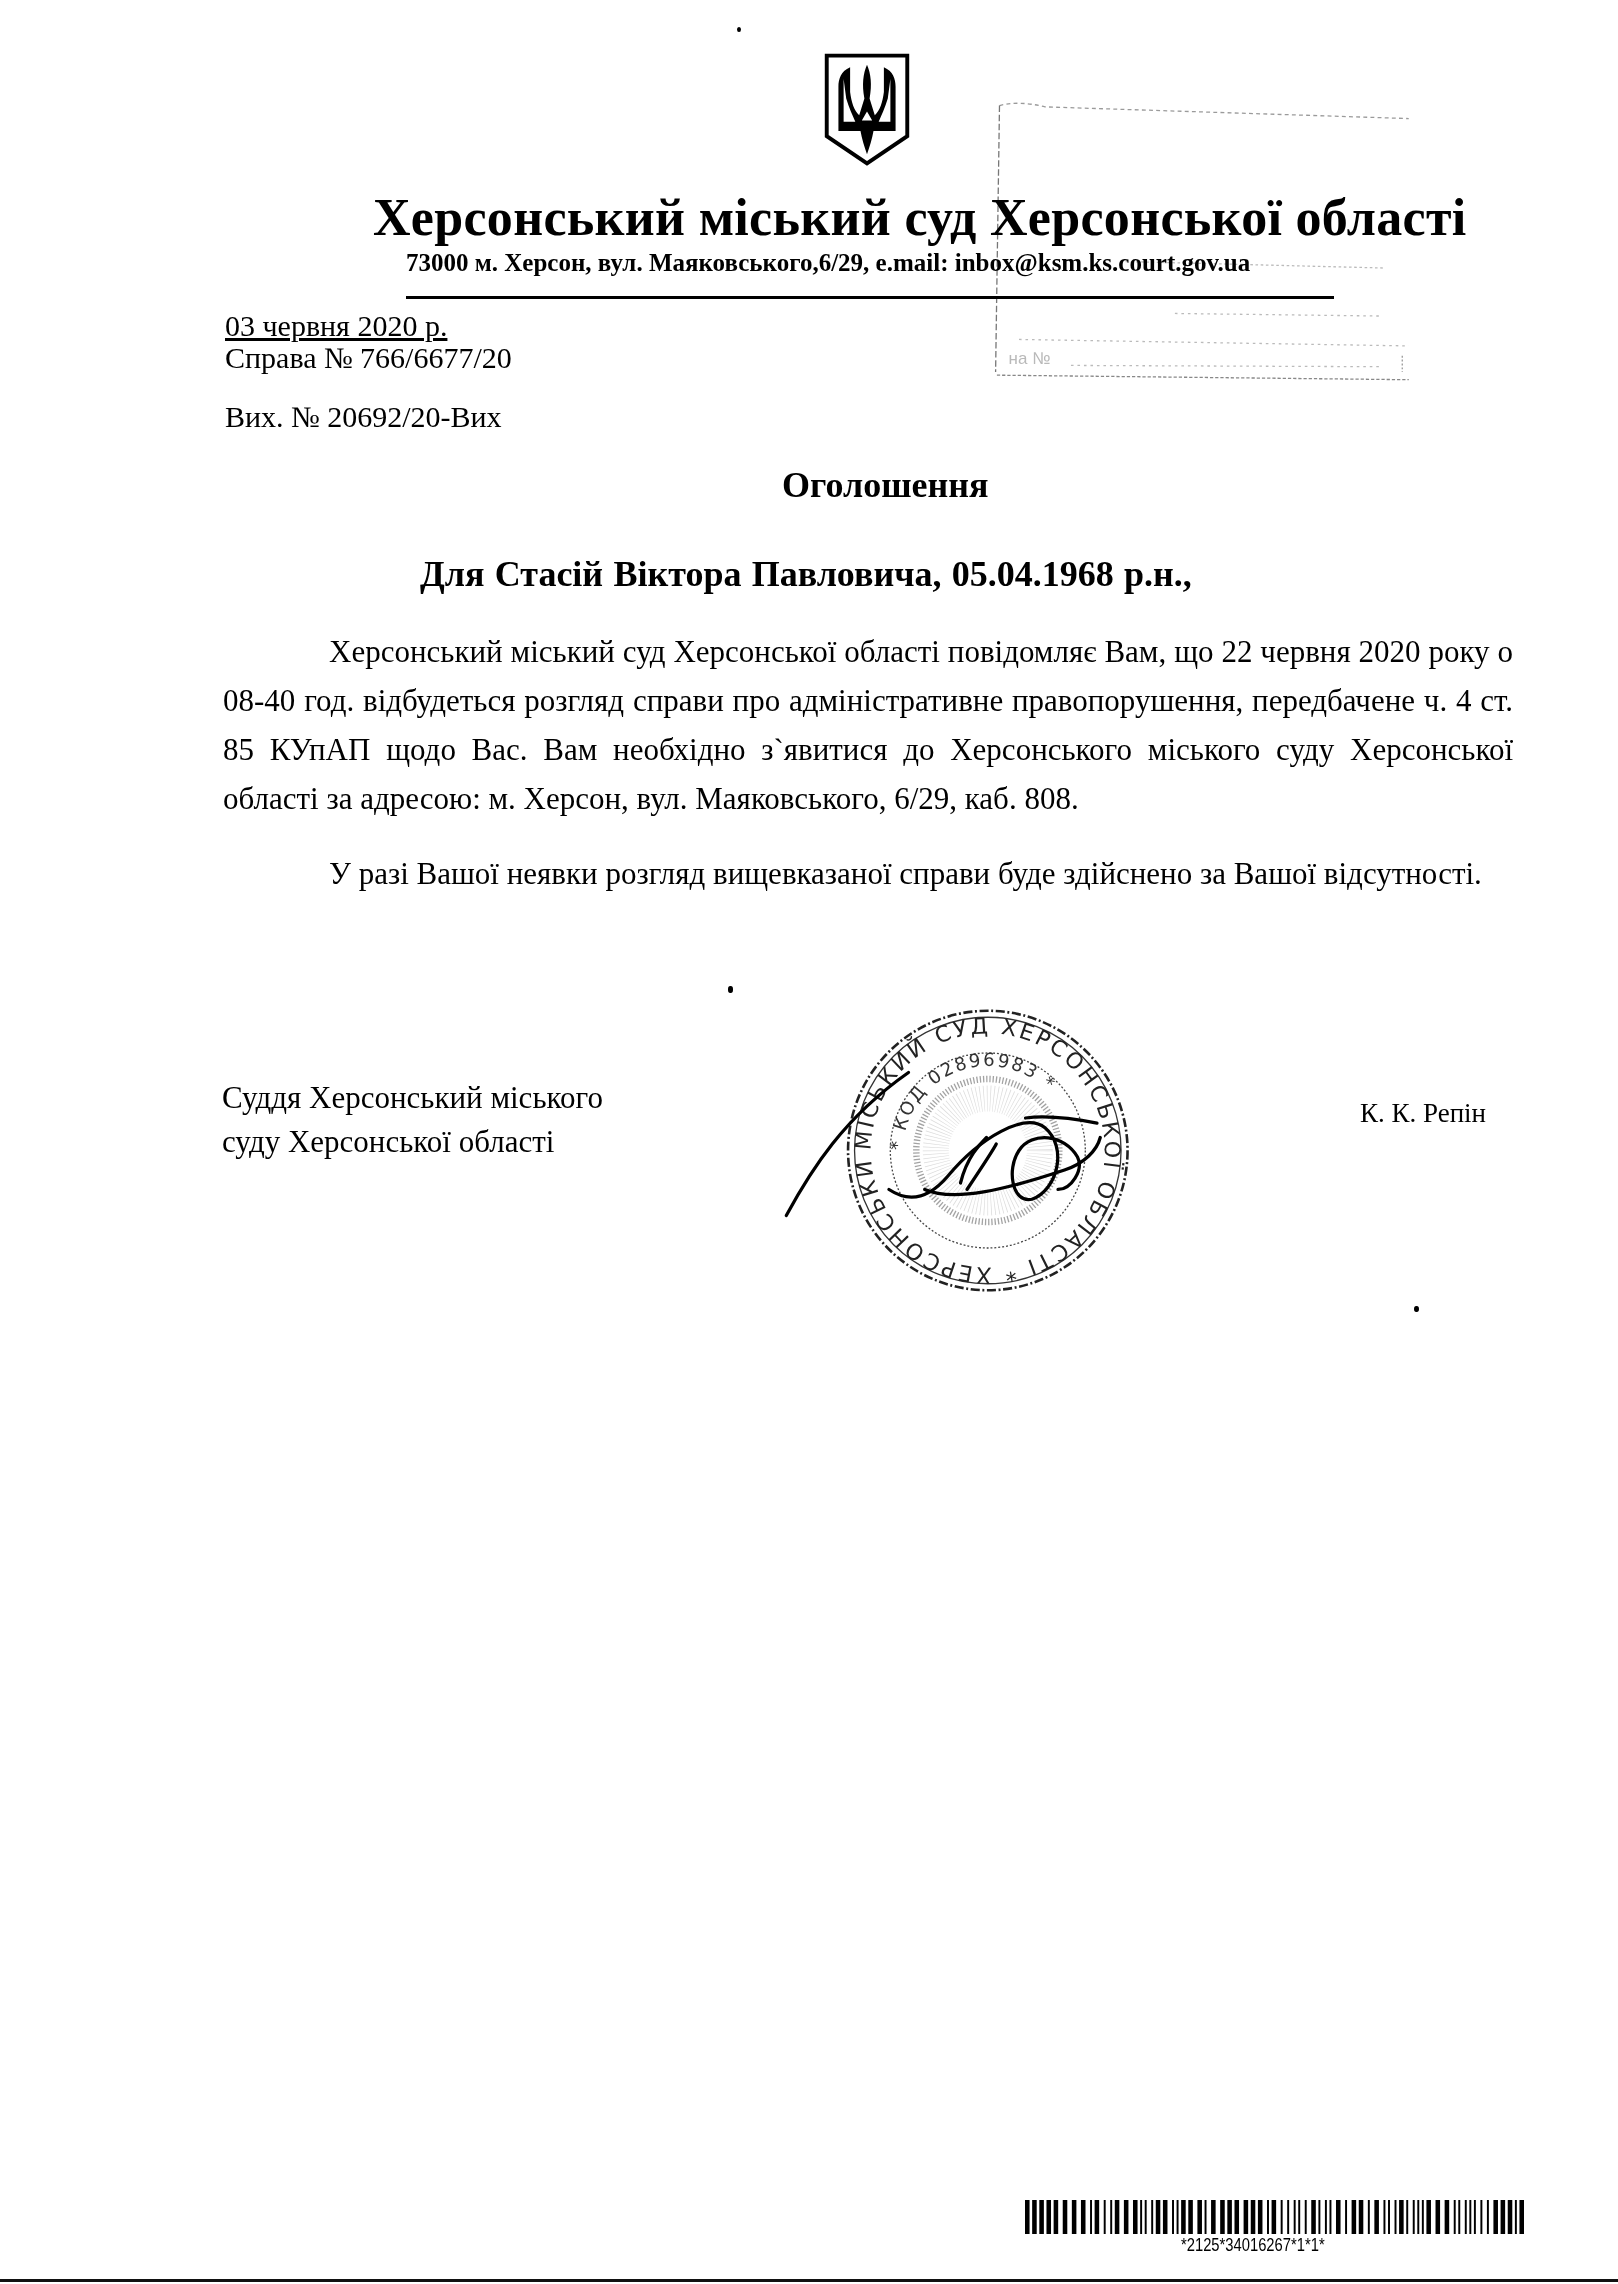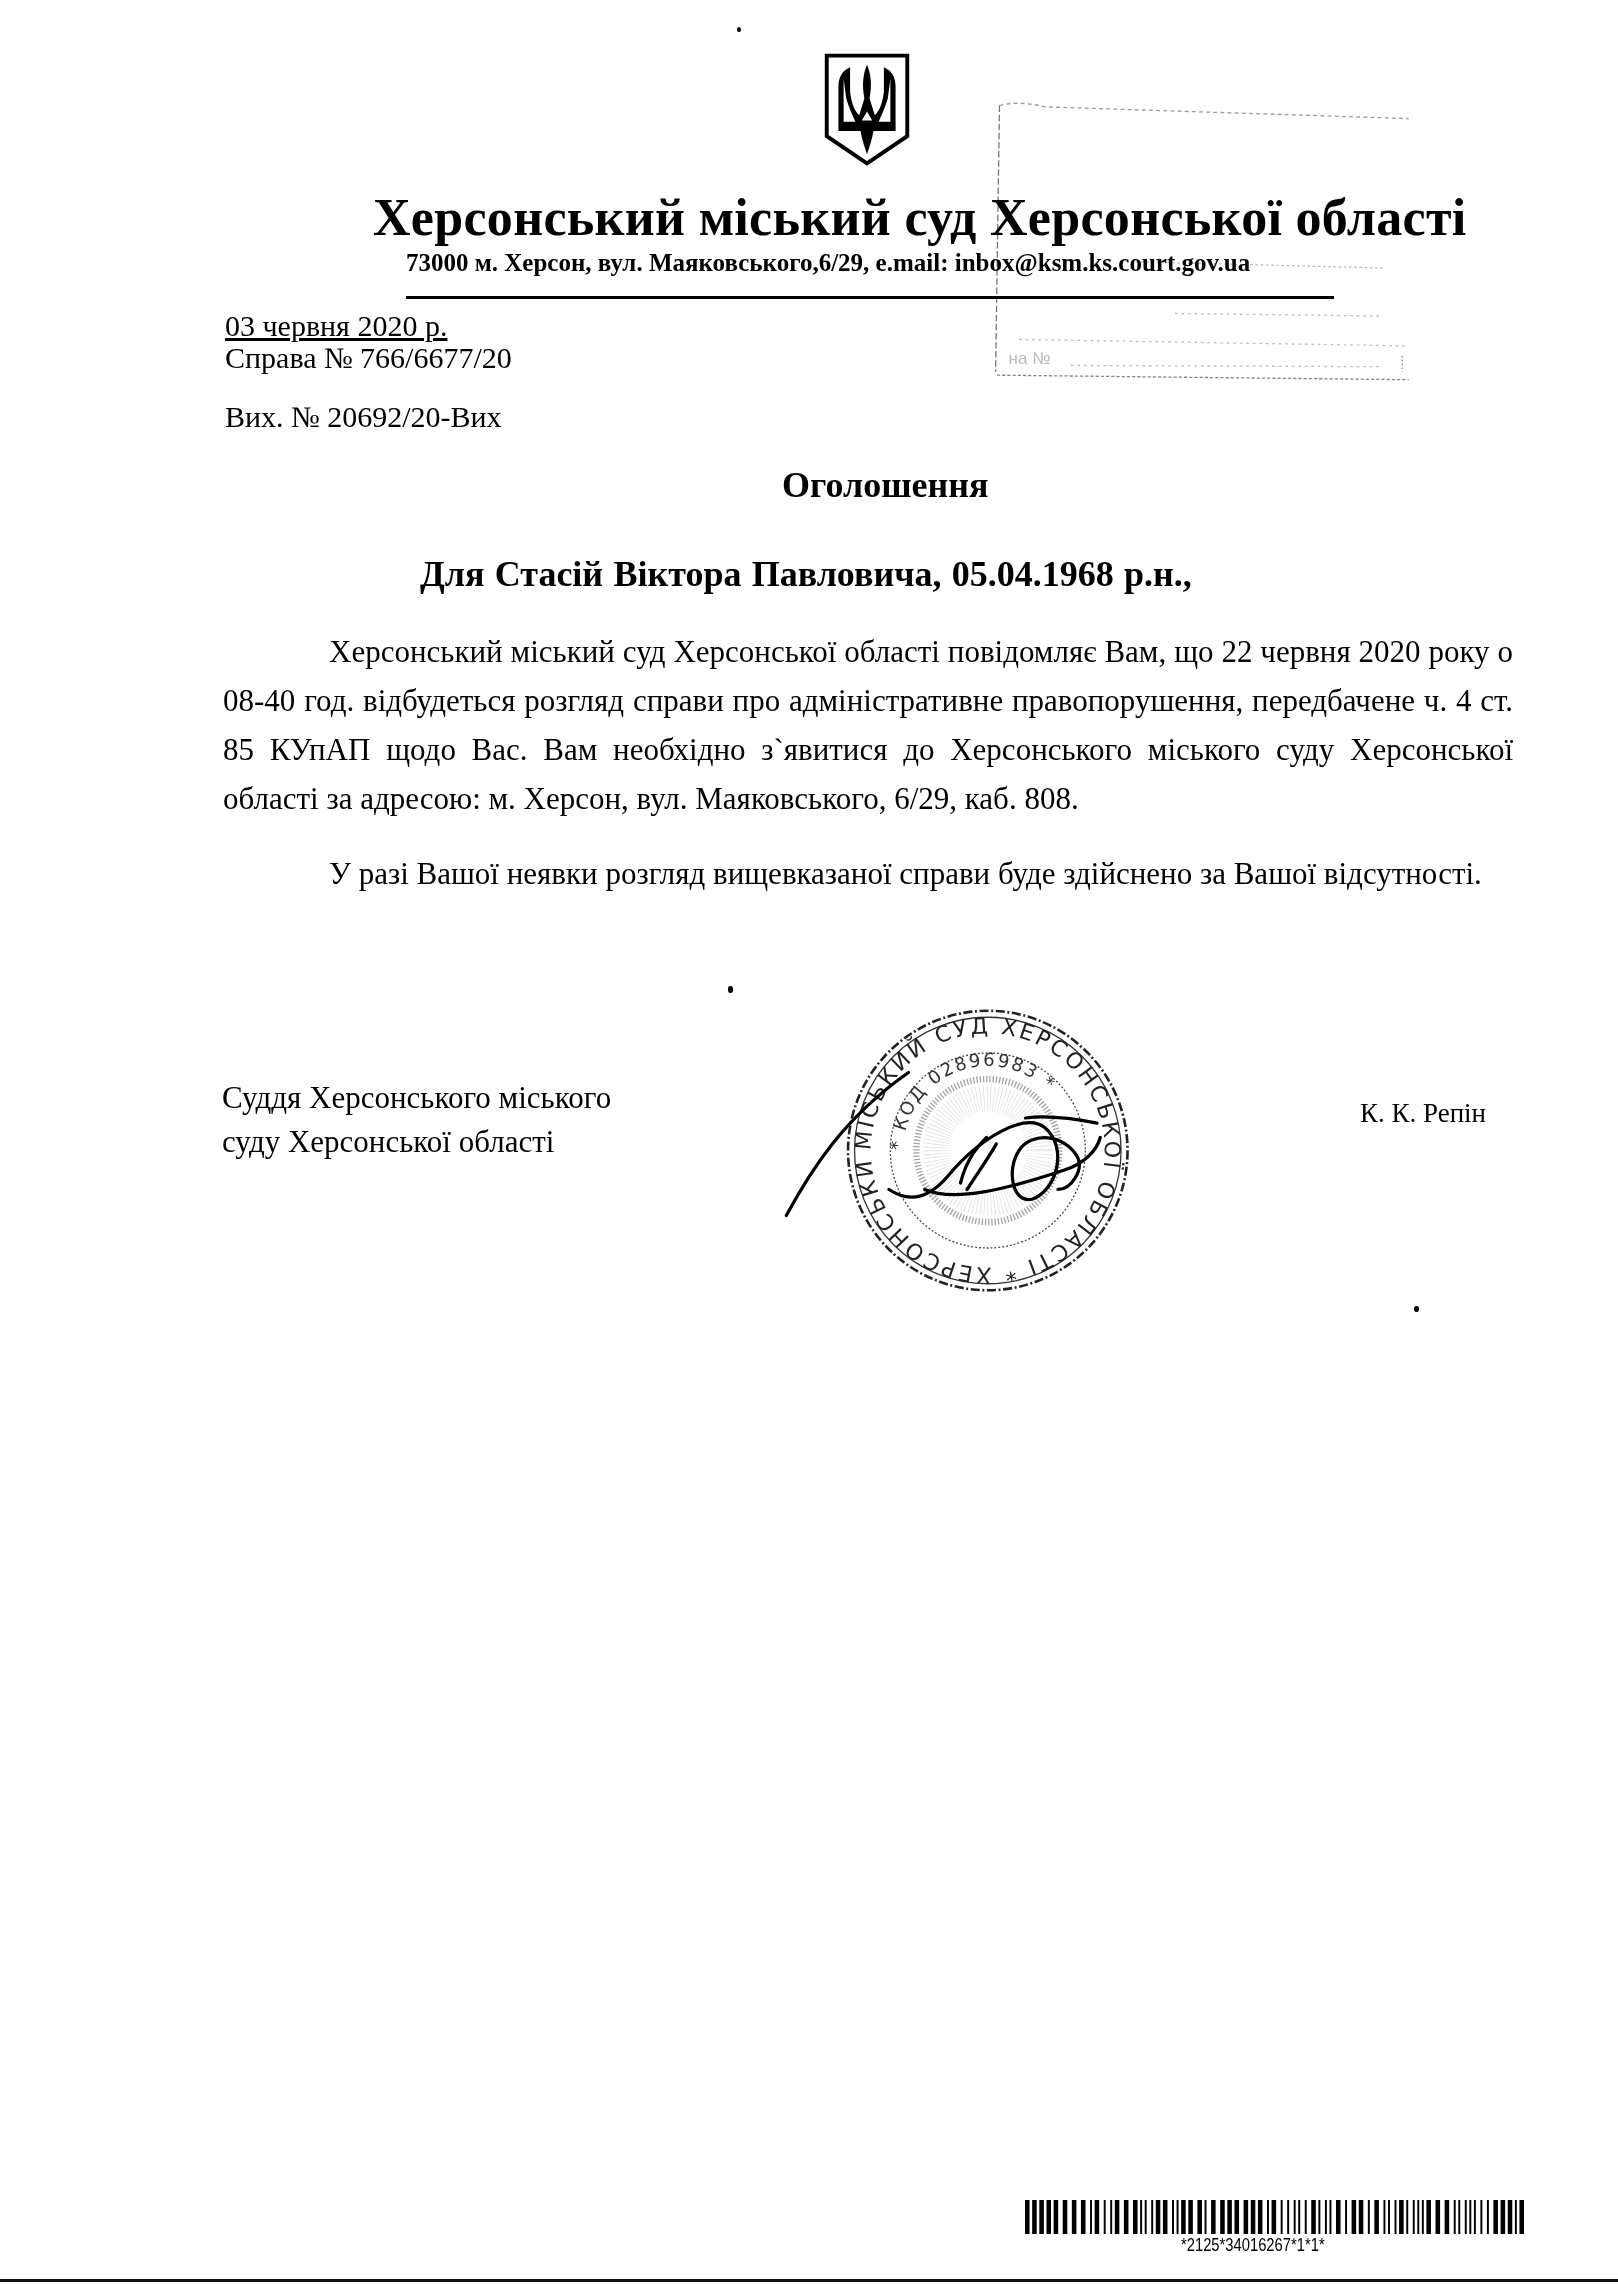--- a/index.html
+++ b/index.html
@@ -85,21 +85,21 @@
 <div id="meta-date" class="abs meta">03 червня 2020 р.</div>
 <div id="meta-case" class="abs meta">Справа № 766/6677/20</div>
 <div id="meta-out" class="abs meta">Вих. № 20692/20-Вих</div>
 
 <div id="notice-title" class="abs">Оголошення</div>
 <div id="addressee" class="abs">Для  Стасій Віктора Павловича, 05.04.1968 р.н.,</div>
 
 <div id="para-1" class="para"><span class="indent"></span><span>Херсонський міський суд Херсонської області повідомляє Вам, що  22 червня  2020 року о 08-40 год. відбудеться  розгляд справи про адміністративне правопорушення, передбачене ч. 4 ст. 85 КУпАП щодо Вас. Вам необхідно з`явитися до Херсонського міського суду Херсонської області за адресою: м. Херсон, вул. Маяковського, 6/29, каб. 808.</span></div>
 <div id="para-2" class="para"><span class="indent"></span><span>У разі Вашої неявки розгляд вищевказаної справи буде здійснено за Вашої відсутності.</span></div>
 
-<div id="sig-line-1" class="abs sig">Суддя Херсонського міського</div>
+<div id="sig-line-1" class="abs sig">Суддя Херсонський міського</div>
 <div id="sig-line-2" class="abs sig">суду Херсонської області</div>
 <div id="judge-name" class="abs">К. К. Репін</div>
 
 <svg id="seal" viewBox="0 0 580 540">
   <defs>
     <path id="outer-arc" d="M 332,270 m -180,0 a 180,180 0 1,1 360,0 a 180,180 0 1,1 -360,0"></path>
     <path id="inner-arc" d="M 332,270 m -130,0 a 130,130 0 1,1 260,0 a 130,130 0 1,1 -260,0"></path>
   </defs>
   <g>
     <circle cx="332" cy="270" r="215" fill="none" stroke="#222" stroke-width="4" stroke-dasharray="14 4 3 4"></circle>

